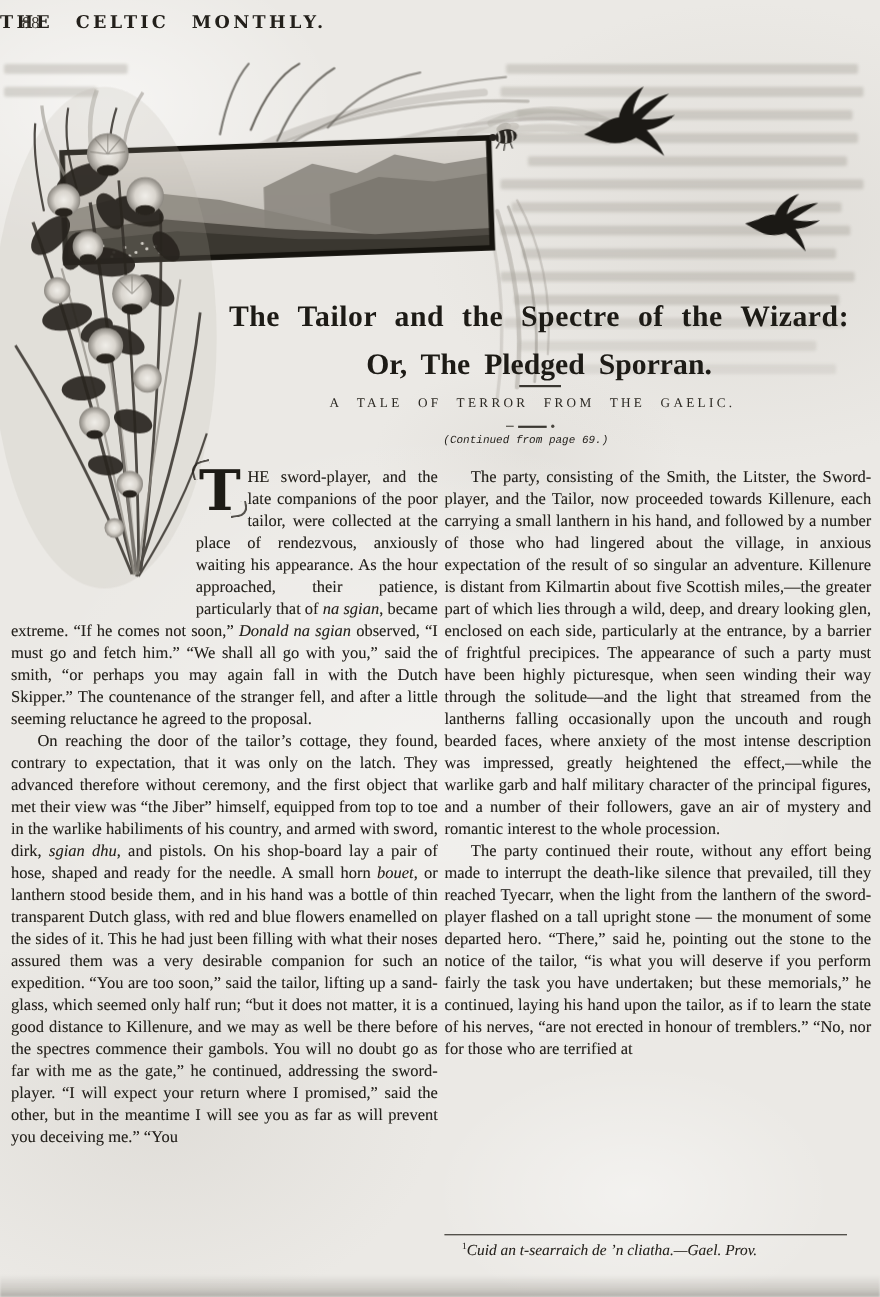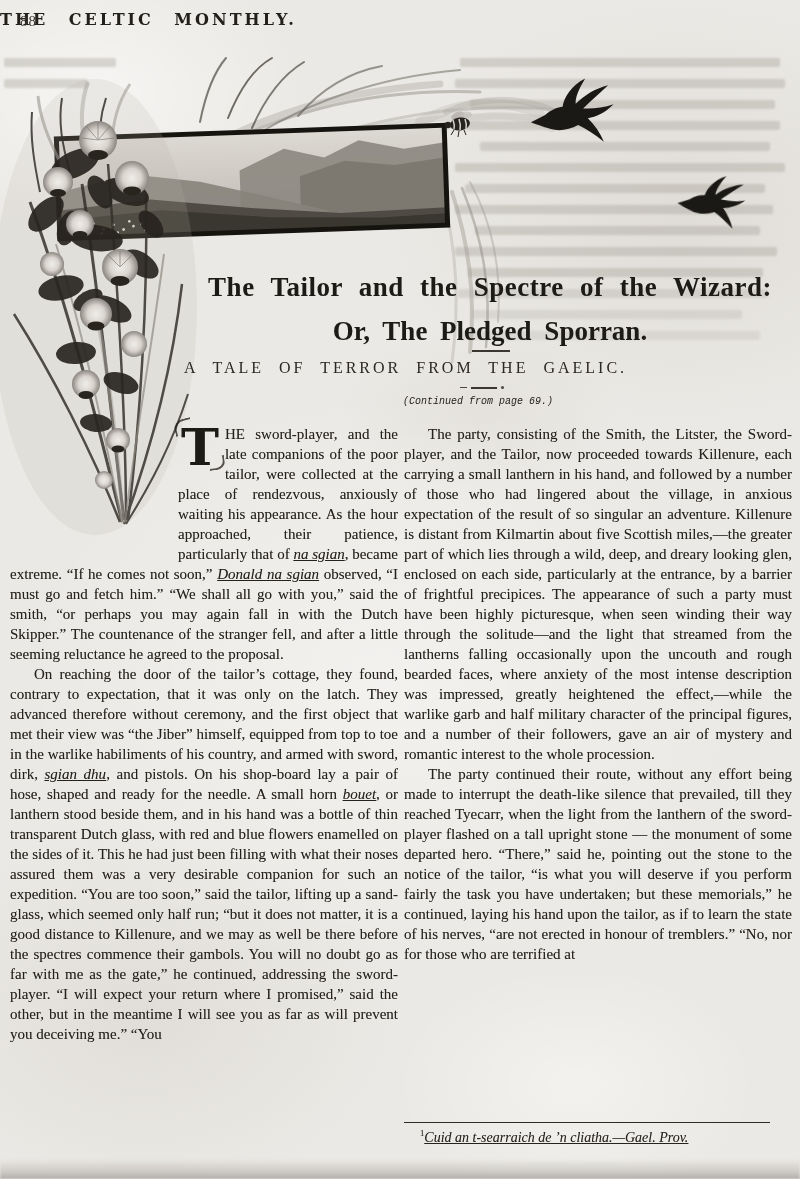--- a/index.html
+++ b/index.html
@@ -18,43 +18,43 @@
   .header{position:absolute;top:10px;left:0;width:100%;}
   .pagenum{position:absolute;left:20px;top:3px;font-size:15px;letter-spacing:1px;color:#39362f;}
   .masthead{text-align:left;font-family:"DejaVu Serif",serif;font-weight:700;font-size:16px;
     letter-spacing:3px;word-spacing:12px;color:#23201b;}
   .headpiece{position:absolute;top:52px;left:0;pointer-events:none;}
   .title-block{position:absolute;top:272px;left:150px;width:680px;text-align:center;
     font-weight:700;color:#1d1b16;}
   .title-line1{font-size:27px;letter-spacing:.5px;word-spacing:9px;}
   .title-line2{font-size:27px;margin-top:13px;word-spacing:6px;}
   .rule1{position:absolute;top:350px;left:472px;width:38px;height:2px;background:#3a3731;}
-  .subtitle{position:absolute;top:359px;left:148px;width:600px;text-align:left;
-    font-size:16px;letter-spacing:3px;word-spacing:8px;color:#2b2822;padding-left:36px;}
+  .subtitle{position:absolute;top:359px;left:148px;width:600px;text-align:center;
+    font-size:12px;letter-spacing:3px;word-spacing:8px;color:#2b2822;padding-left:36px;}
   .rule2{position:absolute;top:386px;left:460px;width:60px;display:flex;align-items:center;gap:4px;}
   .rule2 .d-short{width:7px;height:1.5px;background:#4a463f;}
   .rule2 .d-long{width:26px;height:2px;background:#3a3731;}
   .rule2 .d-dot{width:3px;height:3px;background:#4a463f;border-radius:50%;}
   .continued{position:absolute;top:396px;left:403px;font-style:italic;font-size:10px;color:#24211c;font-family:Liberation Mono, monospace;}
   .columns{position:absolute;top:424px;left:10px;width:782px;display:flex;gap:6px;
     font-size:15px;line-height:20px;text-align:justify;color:#25221d;
     text-shadow:0 0 .5px rgba(40,36,30,.35);}
   .col{width:388px;}
   .para{margin:0;text-indent:1.6em;}
   .para.pfirst{text-indent:0;}
   .illu-spacer{float:left;width:168px;height:128px;}
   .dropcap{float:left;font-family:"DejaVu Serif",serif;font-weight:700;font-size:51px;
     line-height:42px;padding:2px 6px 0 3px;position:relative;color:#1d1b16;}
   .dropcap::before{content:"";position:absolute;left:-4px;top:-5px;width:16px;height:14px;
     border-top:2px solid rgba(34,30,25,.75);border-left:2px solid rgba(34,30,25,.75);
     border-radius:60% 0 0 0;transform:rotate(-14deg);}
   .dropcap::after{content:"";position:absolute;right:0;bottom:-2px;width:14px;height:12px;
     border-bottom:2px solid rgba(34,30,25,.75);border-right:2px solid rgba(34,30,25,.75);
     border-radius:0 0 60% 0;transform:rotate(-8deg);}
-  i{font-style:italic;text-decoration:underline;}
+  i{font-style:italic;}
   sup{font-size:.62em;line-height:0;}
   .footnote{position:absolute;top:1122px;left:404px;width:372px;}
   .footnote-rule{width:366px;border-top:1.5px solid #2f2c26;}
   .footnote-text{margin:7px 0 12px 0;padding-left:16px;font-size:14px;color:#26231e;
     text-shadow:0 0 .5px rgba(40,36,30,.3);}
   .scan-shadow{position:absolute;left:0;right:0;bottom:0;height:20px;
     background:linear-gradient(to bottom, rgba(150,146,139,0) 0%, rgba(150,146,139,.35) 65%, rgba(118,114,108,.5) 100%);
     filter:blur(1px);}
 </style>
 </head>

